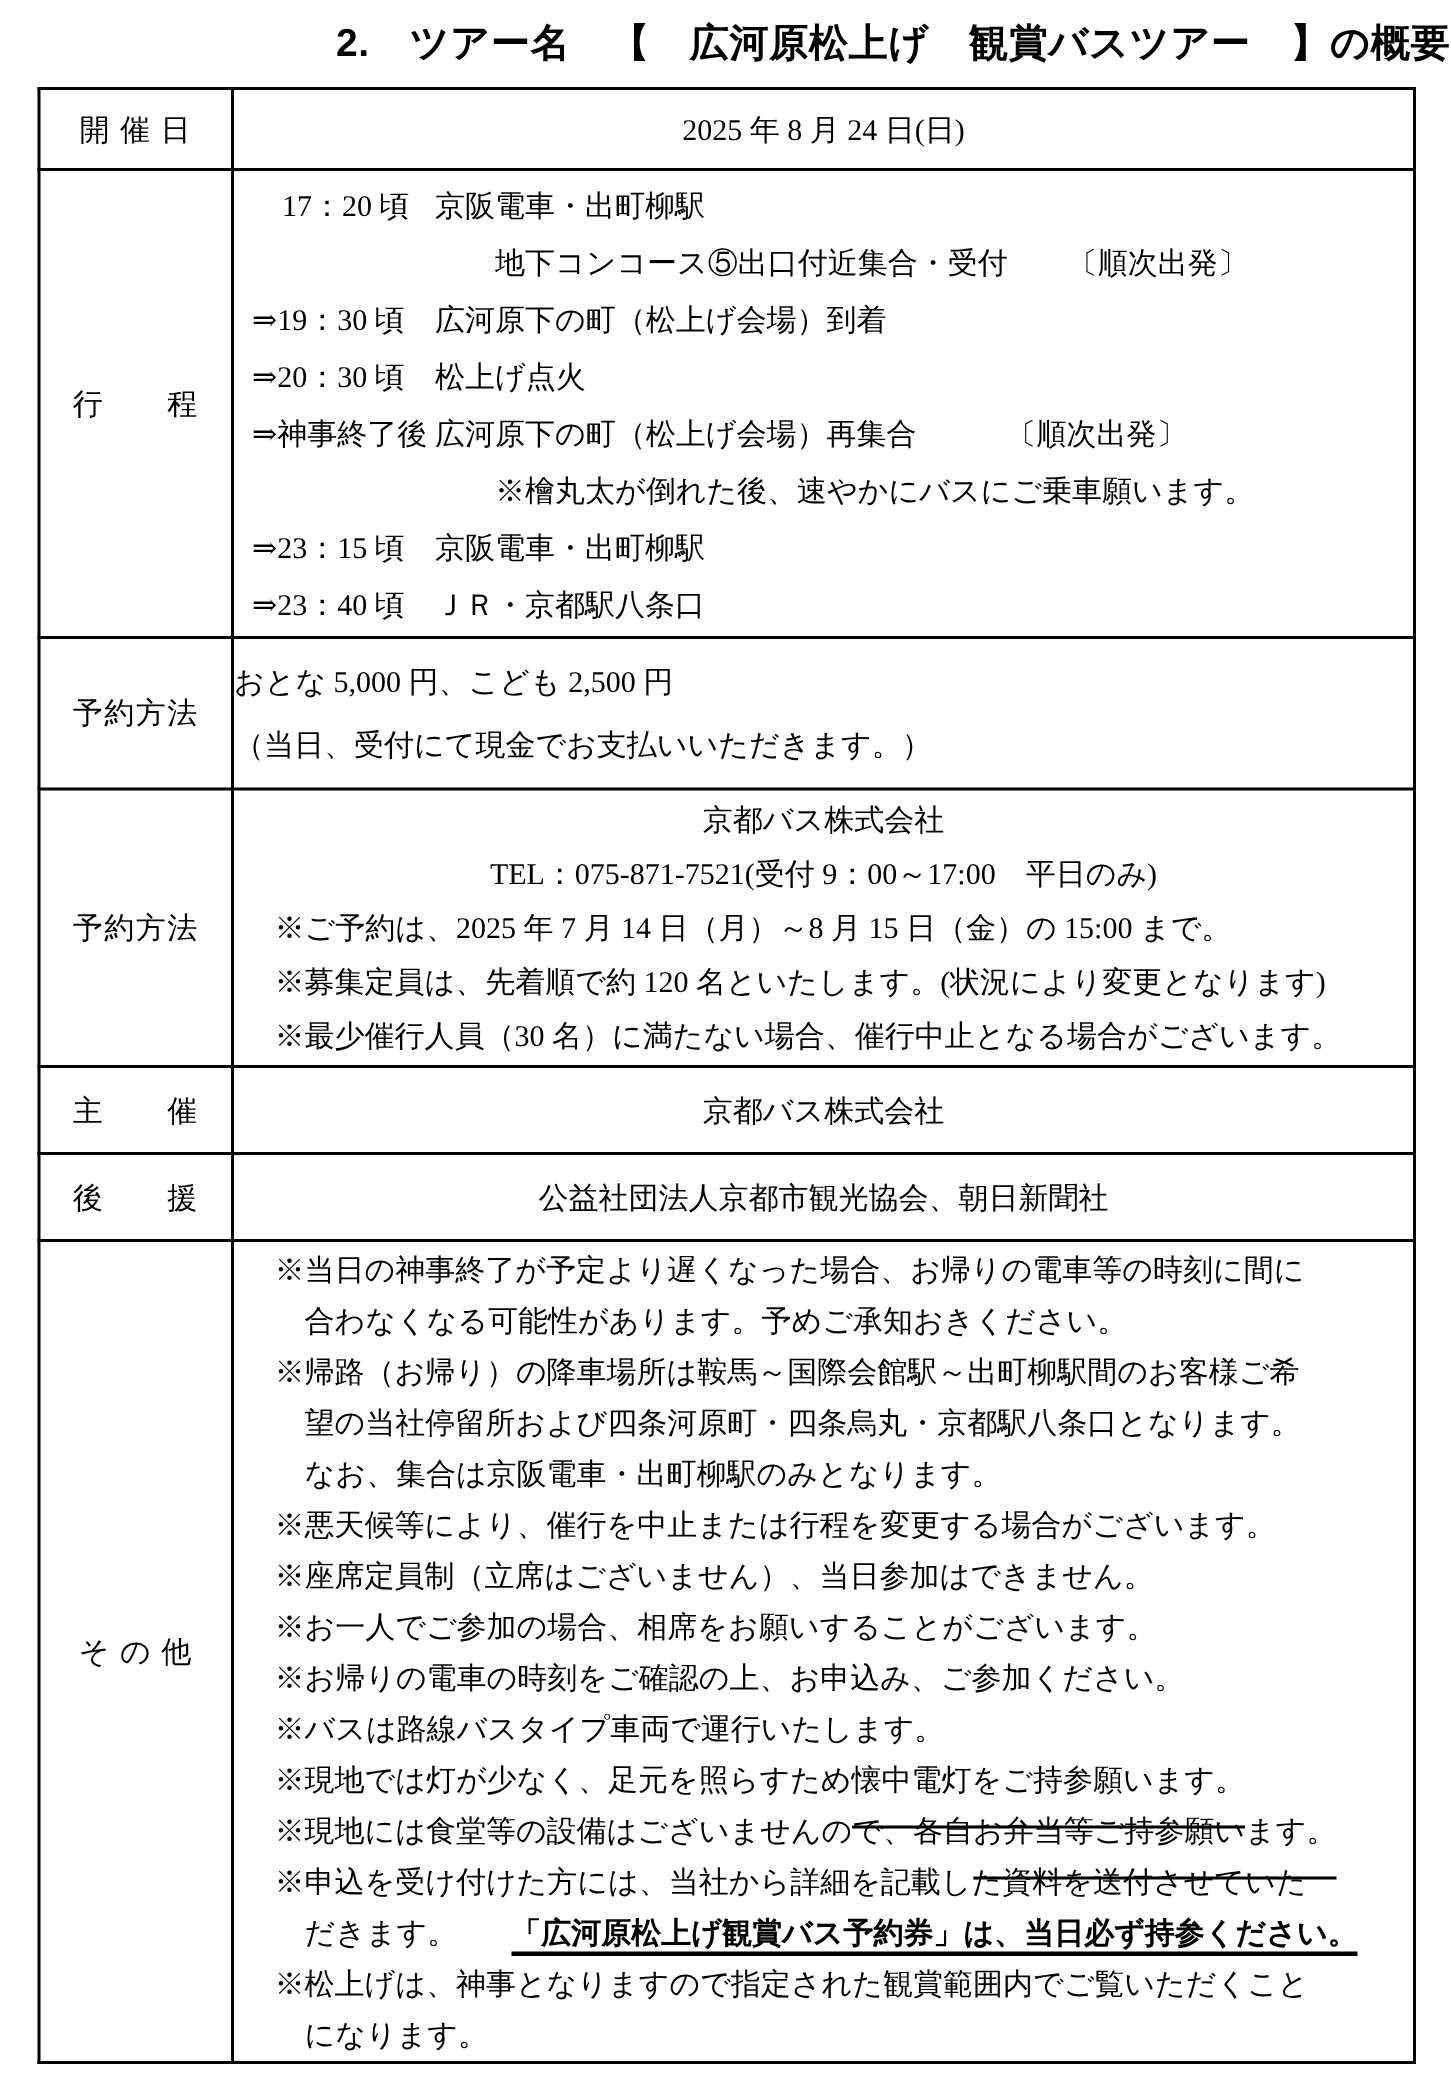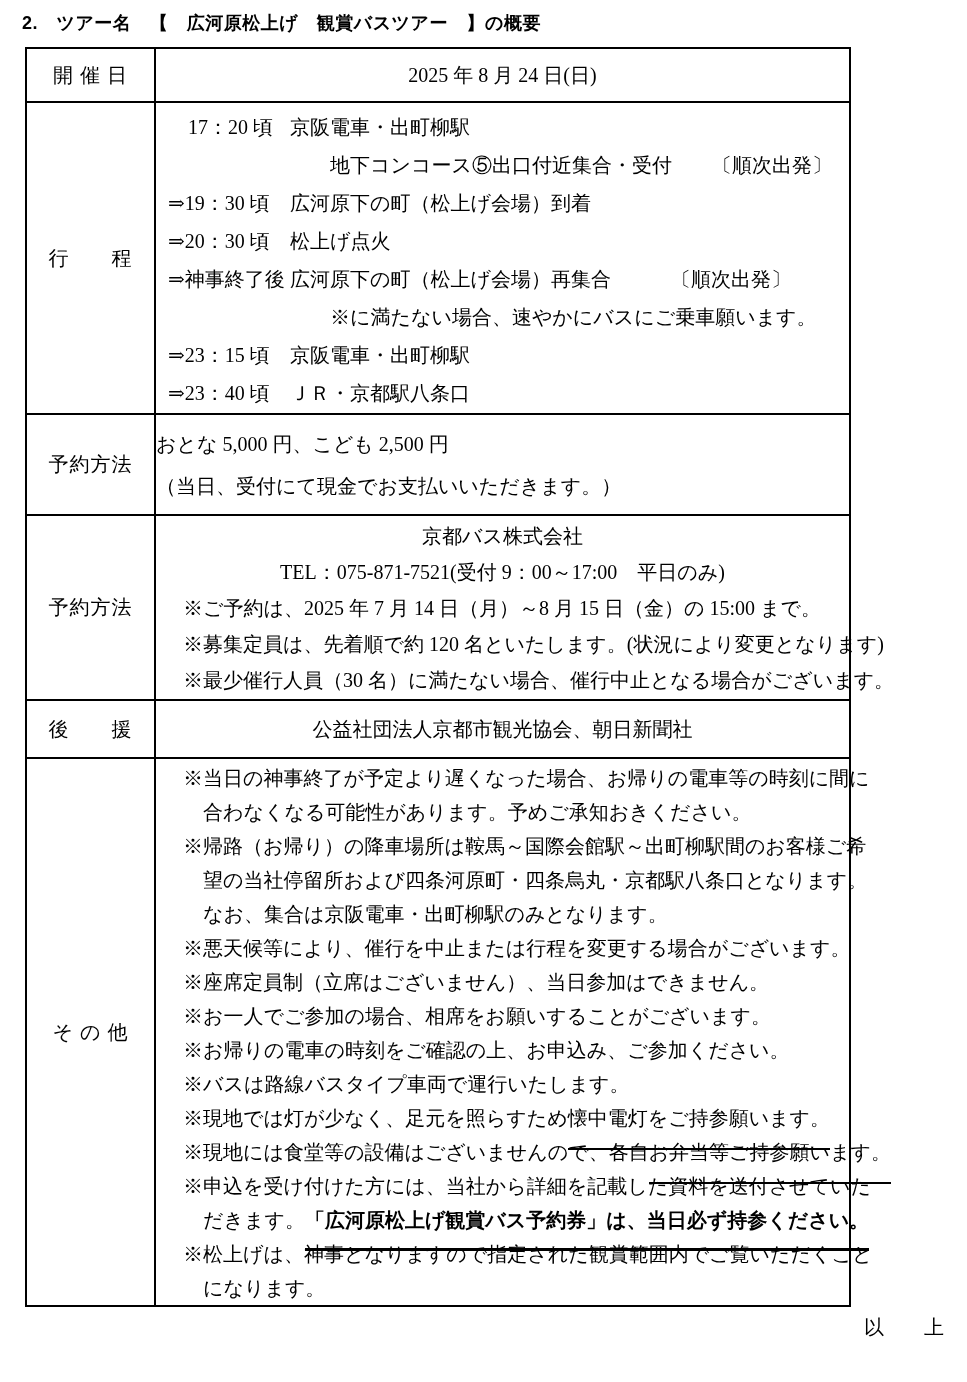--- a/index.html
+++ b/index.html
@@ -8,28 +8,29 @@
     color:#000;
     font-family:"Liberation Serif","DejaVu Serif",serif;
     font-size:20px;
     position:relative;
     overflow:hidden;
   }
   .doc-title {
     margin:11px 0 0 22px;
     font-family:"Liberation Sans","DejaVu Sans",sans-serif;
     font-weight:bold;
-    font-size:18px;
+    font-size:26px;
     letter-spacing:0.5px;
     white-space:pre;
+    text-align:right;
   }
   table.tour {
     border-collapse:collapse;
     table-layout:fixed;
-    width:826px;
+    width:919px;
     margin:12px 0 0 25px;
   }
   table.tour th, table.tour td {
     border:2px solid #000;
     padding:0;
     vertical-align:middle;
     font-weight:normal;
     font-size:20px;
   }
   table.tour th {
@@ -56,21 +57,22 @@
   tr.r-org td, tr.r-sup td { height:56px; text-align:center; }
   
   tr.r-other td { height:544px; vertical-align:top; padding:2px 4px 0 27px; }
   .so-line { line-height:34px; white-space:pre; }
   .so-cont { padding-left:20px; }
   .u  { border-bottom:2px solid #000; padding-bottom:19px; }
   .bu {
     font-weight:bold;
     font-family:"Liberation Sans","DejaVu Sans",sans-serif;
     border-bottom:3px solid #000;
-    padding-bottom:17px;
+    padding-bottom:1px;
+    margin-left:36px;
   }
   .closing {
     width:944px;
     margin-top:7px;
     text-align:right;
     font-size:20px;
     white-space:pre;
   }
 </style>
 </head>
@@ -101,21 +103,21 @@
         <span>広河原下の町（松上げ会場）到着</span>
       </div>
       <div class="it-line">
         <span class="it-time">⇒20：30 頃</span>
         <span>松上げ点火</span>
       </div>
       <div class="it-line">
         <span class="it-time">⇒神事終了後</span>
         <span>広河原下の町（松上げ会場）再集合　　　〔順次出発〕</span>
       </div>
-      <div class="it-indent">※に満たない場合、速やかにバスにご乗車願います。</div>
+      <div class="it-indent">※檜丸太が倒れた後、速やかにバスにご乗車願います。</div>
       <div class="it-line">
         <span class="it-time">⇒23：15 頃</span>
         <span>京阪電車・出町柳駅</span>
       </div>
       <div class="it-line">
         <span class="it-time">⇒23：40 頃</span>
         <span>ＪＲ・京都駅八条口</span>
       </div>
     </td>
   </tr>
@@ -132,20 +134,26 @@
     <th>予約方法</th>
     <td>
       <div class="rv-center">京都バス株式会社</div>
       <div class="rv-center">TEL：075-871-7521(受付 9：00～17:00　平日のみ)</div>
       <div class="rv-left">※ご予約は、2025 年 7 月 14 日（月）～8 月 15 日（金）の 15:00 まで。</div>
       <div class="rv-left">※募集定員は、先着順で約 120 名といたします。(状況により変更となります)</div>
       <div class="rv-left">※最少催行人員（30 名）に満たない場合、催行中止となる場合がございます。</div>
     </td>
   </tr>
 
+  <tr class="r-org">
+    <th>主　　催</th>
+    <td>
+      <div>京都バス株式会社</div>
+    </td>
+  </tr>
 
   <tr class="r-sup">
     <th>後　　援</th>
     <td>
       <div>公益社団法人京都市観光協会、朝日新聞社</div>
     </td>
   </tr>
 
   <tr class="r-other">
     <th>そ の 他</th>

